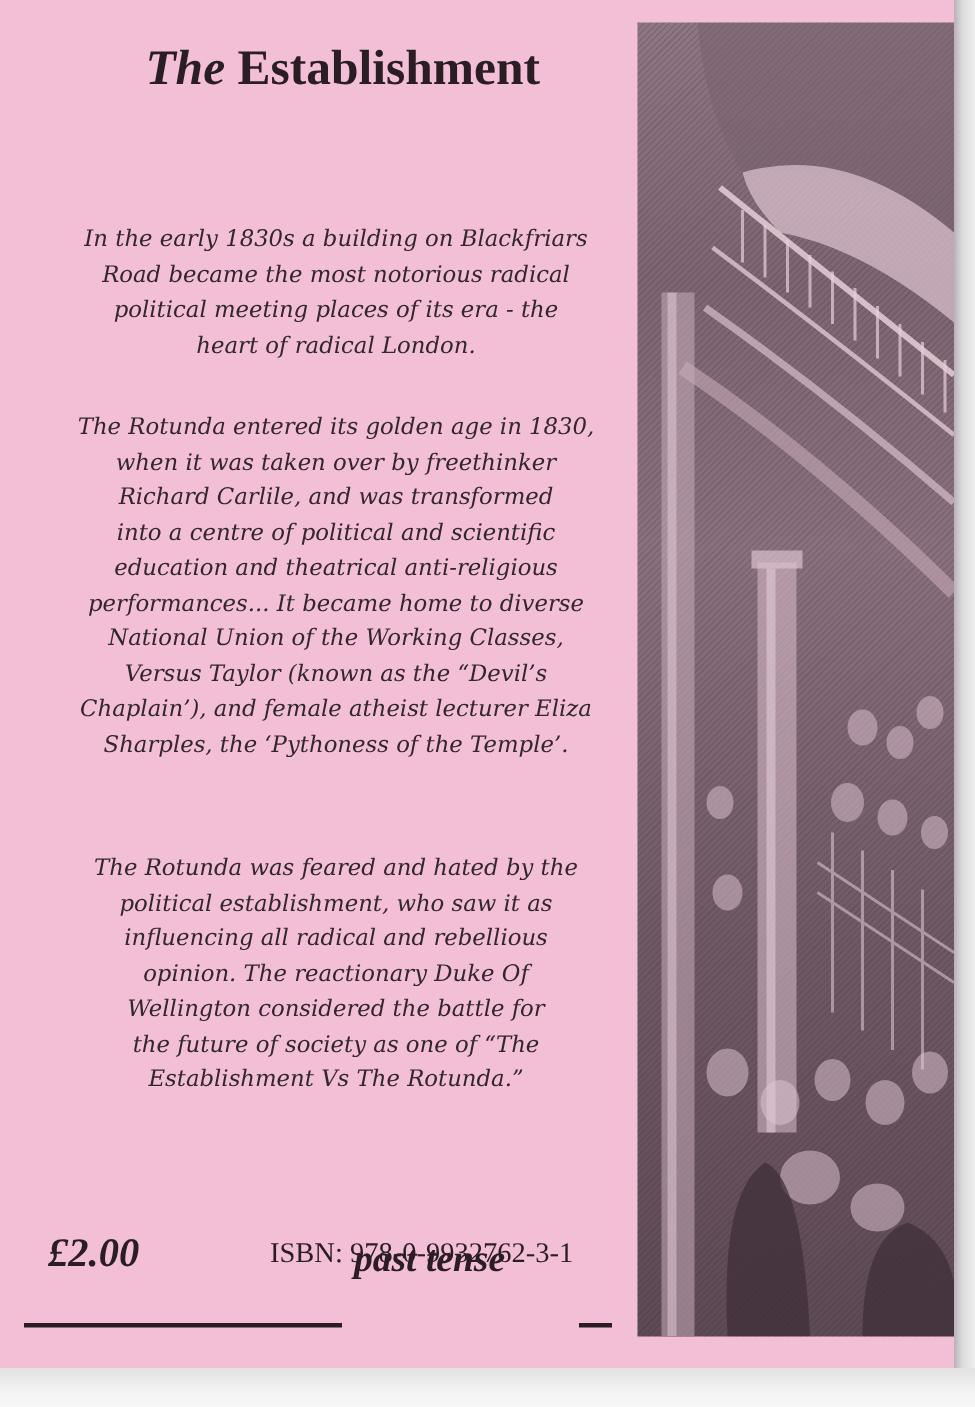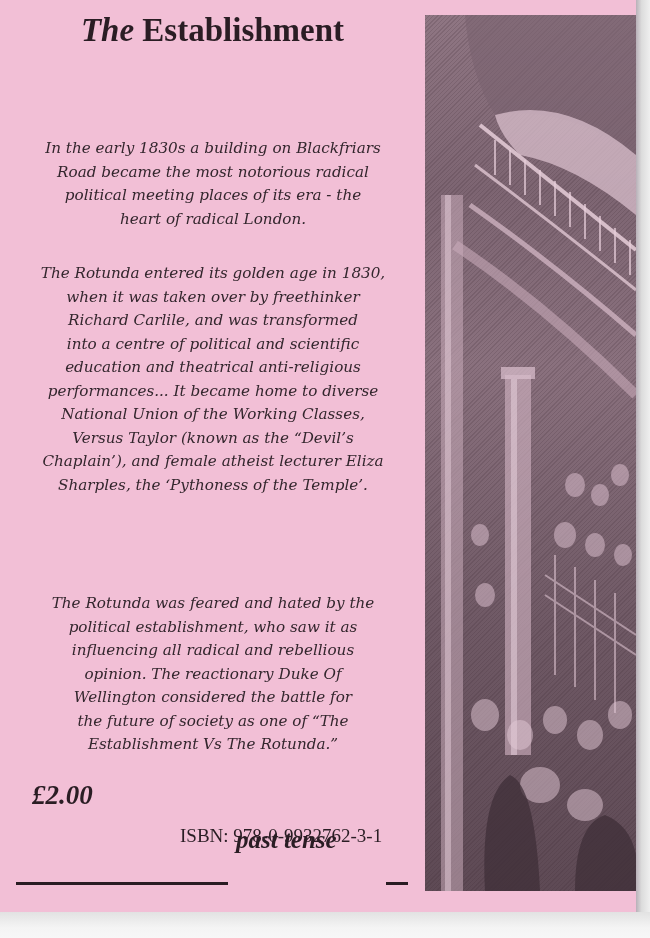--- a/index.html
+++ b/index.html
@@ -33,44 +33,44 @@
       background: #f2bfd6;
     }
     .title {
       position: absolute;
       left: 0; width: 425px;
       font-family: "Liberation Serif", serif;
       font-weight: bold;
       font-size: 33px;
       color: #2a1d24;
       text-align: center;
-      margin: 0;
+      margin: 16px;
       white-space: nowrap;
     }
     .title .it { font-style: italic; }
     .title-1 { top: 12px; }
     .title-2 { top: 74px; }
     .para {
       position: absolute;
       left: 8px; width: 410px;
       font-family: "DejaVu Serif", serif;
       font-style: italic;
       font-size: 15.2px;
       line-height: 23.5px;
       color: #33262d;
       text-align: center;
-      margin: 0;
+      margin: 11px;
     }
     .para .line { display: block; white-space: nowrap; }
     .p1 { top: 137px; }
     .p2 { top: 262px; }
-    .p3 { top: 592px; }
+    .p3 { top: 556px; }
     .price {
       position: absolute;
-      left: 32px; top: 780px;
+      left: 32px; top: 820px;
       font-family: "Liberation Serif", serif;
       font-weight: bold;
       font-style: italic;
       font-size: 27px;
       color: #2a1d24;
     }
     .isbn {
       position: absolute;
       left: 180px; top: 825px;
       font-family: "Liberation Serif", serif;

